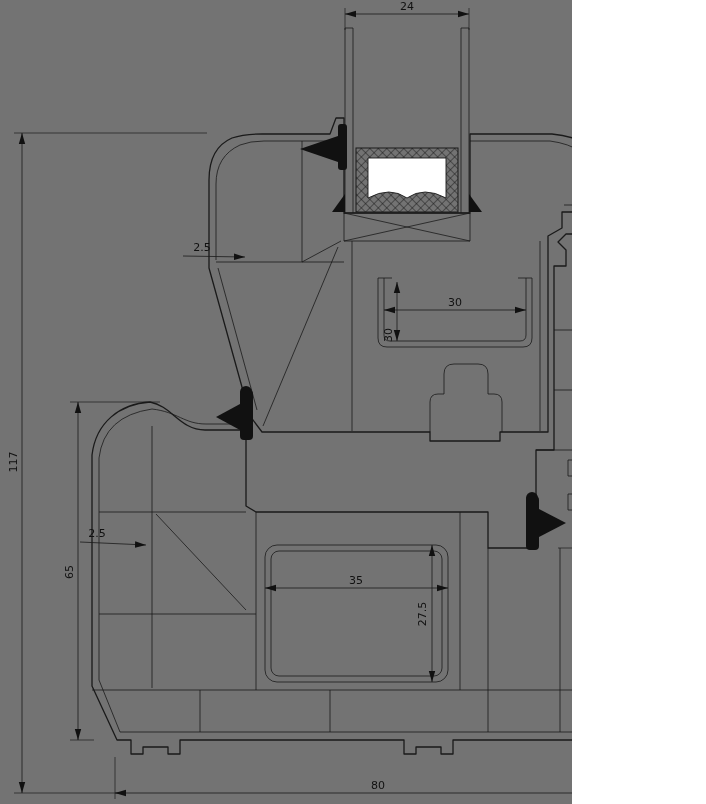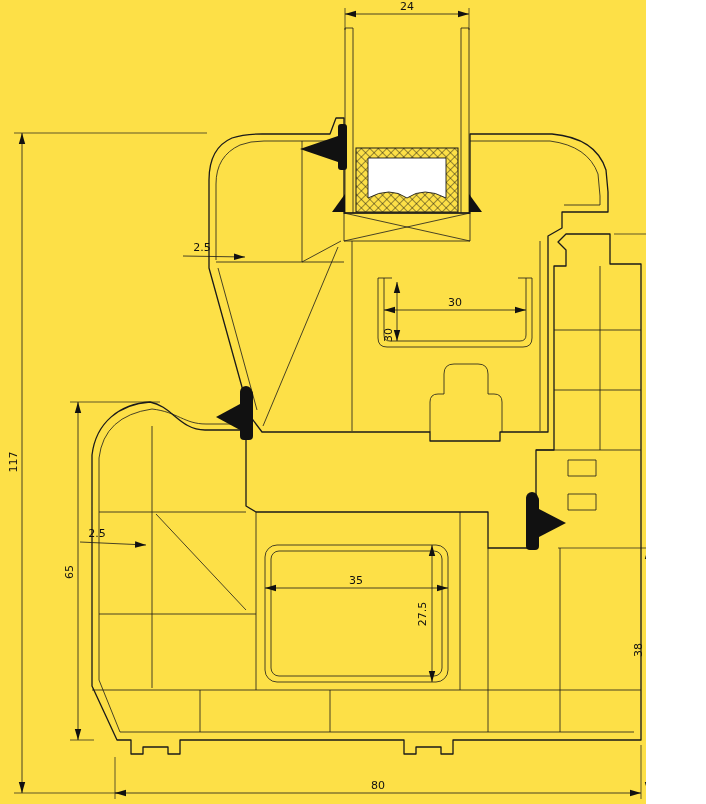--- a/index.html
+++ b/index.html
@@ -1,16 +1,16 @@
 <!DOCTYPE html>
 <html><head>
 <meta charset="utf-8">
 <style>
   html,body{margin:0;padding:0;background:#ffffff;}
-  .stage{width:646px;height:804px;position:relative;background:#fde047;overflow:hidden;
+  .stage{width:572px;height:804px;position:relative;background:#737373;overflow:hidden;
          font-family:"DejaVu Sans", sans-serif;text-align:center;}
   svg{display:block;}
   .o{fill:none;stroke:#1a1a1a;stroke-width:1.3;stroke-linejoin:round;stroke-linecap:round;}
   .d{fill:none;stroke:#1a1a1a;stroke-width:0.8;stroke-linejoin:round;}
   .dim{stroke:#1a1a1a;stroke-width:0.8;fill:none;}
   .ext{stroke:#1a1a1a;stroke-width:0.7;fill:none;}
   .blk{fill:#111;stroke:none;}
   text{font-family:"DejaVu Sans", sans-serif;font-size:11px;fill:#111;}
   .mid{text-anchor:middle;}
 </style>

